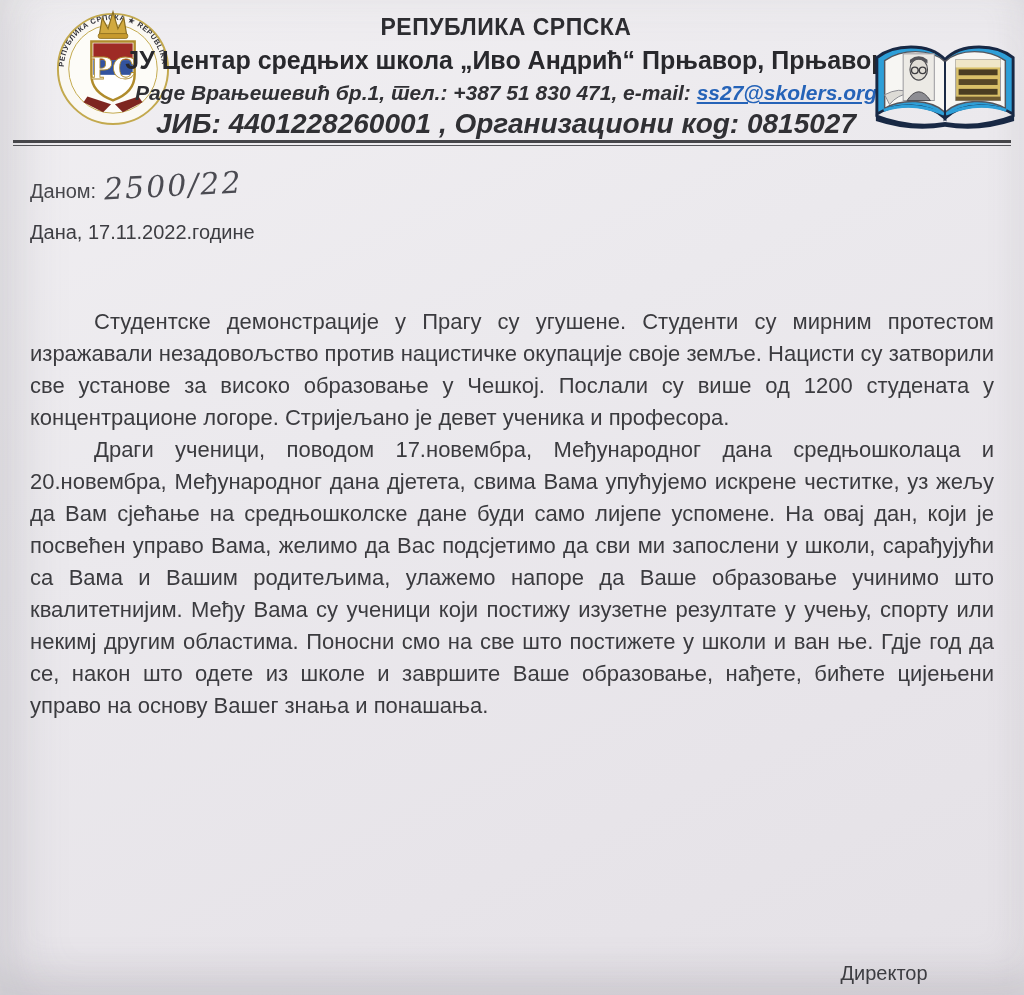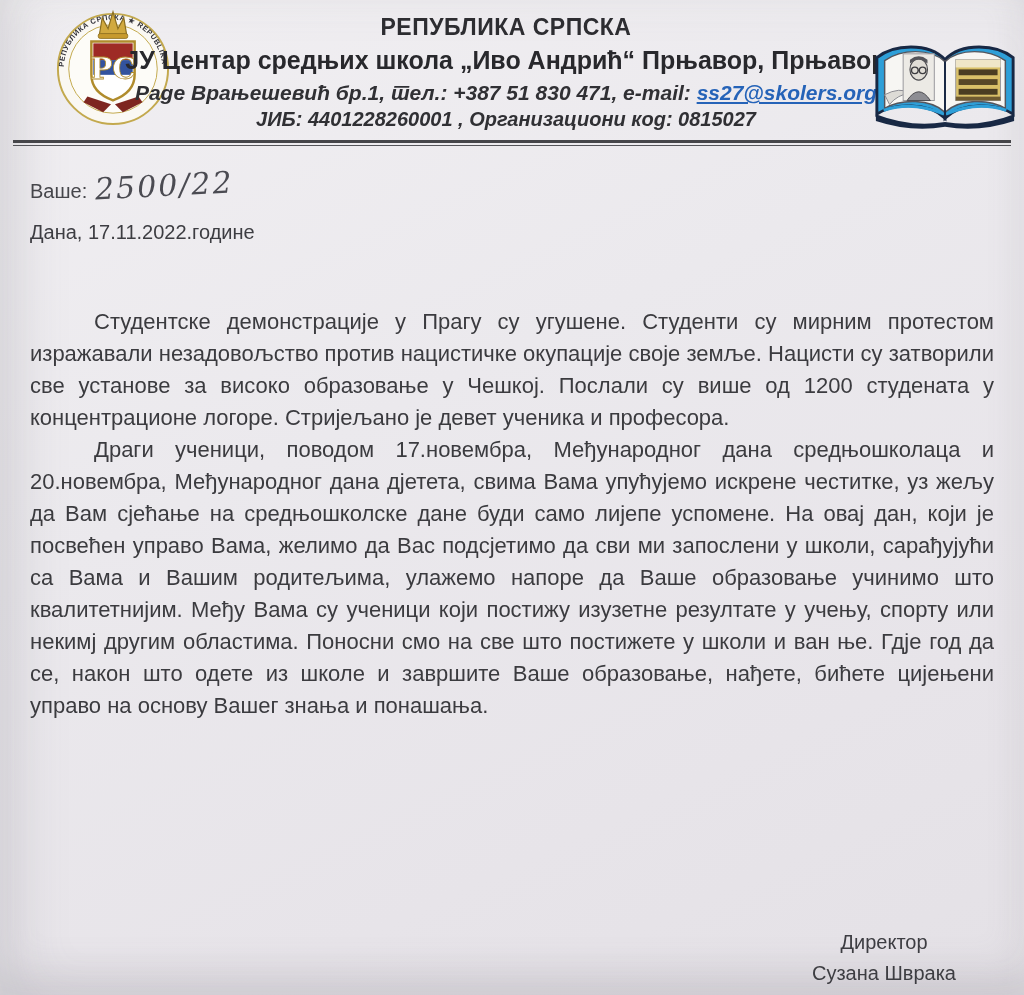--- a/index.html
+++ b/index.html
@@ -14,21 +14,21 @@
     overflow:hidden;
   }
   
   .header{position:relative;height:140px;}
   .emblem{position:absolute;left:54px;top:2px;width:118px;height:126px;}
   .book-logo{position:absolute;right:6px;top:36px;width:146px;height:96px;}
   .head-text{position:absolute;left:0;right:12px;top:14px;text-align:center;}
   .head-country{font-size:23px;font-weight:bold;letter-spacing:.5px;color:#2d2d31;}
   .head-school{font-size:25px;font-weight:bold;margin-top:5px;color:#28282c;}
   .head-addr{font-size:21px;font-weight:bold;font-style:italic;margin-top:6px;color:#303034;}
-  .head-jib{font-size:20px;font-weight:bold;font-style:italic;margin-top:3px;color:#303034;}
+  .head-jib{font-size:28px;font-weight:bold;font-style:italic;margin-top:3px;color:#303034;}
   .email-link{color:#2563b8;text-decoration:underline;font-style:italic;font-weight:bold;}
   .rule{margin:0 13px;border-top:3px solid #46464a;border-bottom:1px solid #55555a;height:2px;}
   
   .meta{margin:24px 0 0 30px;}
   .broj-line{font-size:20px;color:#46464b;}
   .hand{
     display:inline-block;
     font-family:"DejaVu Serif",serif;
     font-style:italic;
     font-size:30px;
@@ -131,27 +131,26 @@
           <rect x="89" y="54" width="40" height="6" fill="#4a3d22"></rect>
           <rect x="86" y="62" width="46" height="4" fill="#6e5a31"></rect>
         </g>
       </svg>
     </div>
   </div>
 
   <div class="rule"></div>
 
   <div class="meta">
-    <div class="broj-line"><span>Ваше:</span><span class="hand">2500/22</span></div>
+    <div class="broj-line"><span>Даном:</span><span class="hand">2500/22</span></div>
     <div class="dana-line">Дана, 17.11.2022.године</div>
   </div>
 
   <main class="letter-body">
     <p>Студентске демонстрације у Прагу су угушене. Студенти су мирним протестом изражавали незадовољство против нацистичке окупације своје земље. Нацисти су затворили све установе за високо образовање у Чешкој. Послали су више од 1200 студената у концентрационе логоре. Стријељано је девет ученика и професора.</p>
     <p>Драги ученици, поводом 17.новембра, Међународног дана средњошколаца и 20.новембра, Међународног дана дјетета, свима Вама упућујемо искрене честитке, уз жељу да Вам сјећање на средњошколске дане буди само лијепе успомене. На овај дан, који је посвећен управо Вама, желимо да Вас подсјетимо да сви ми запослени у школи, сарађујући са Вама и Вашим родитељима, улажемо напоре да Ваше образовање учинимо што квалитетнијим. Међу Вама су ученици који постижу изузетне резултате у учењу, спорту или некимј другим областима. Поносни смо на све што постижете у школи и ван ње. Гдје год да се, након што одете из школе и завршите Ваше образовање, нађете, бићете цијењени управо на основу Вашег знања и понашања.</p>
   </main>
 
   <div class="signature">
     <div>Директор</div>
-    <div>Сузана Шврака</div>
   </div>
 
 </div>
 
 </body></html>

